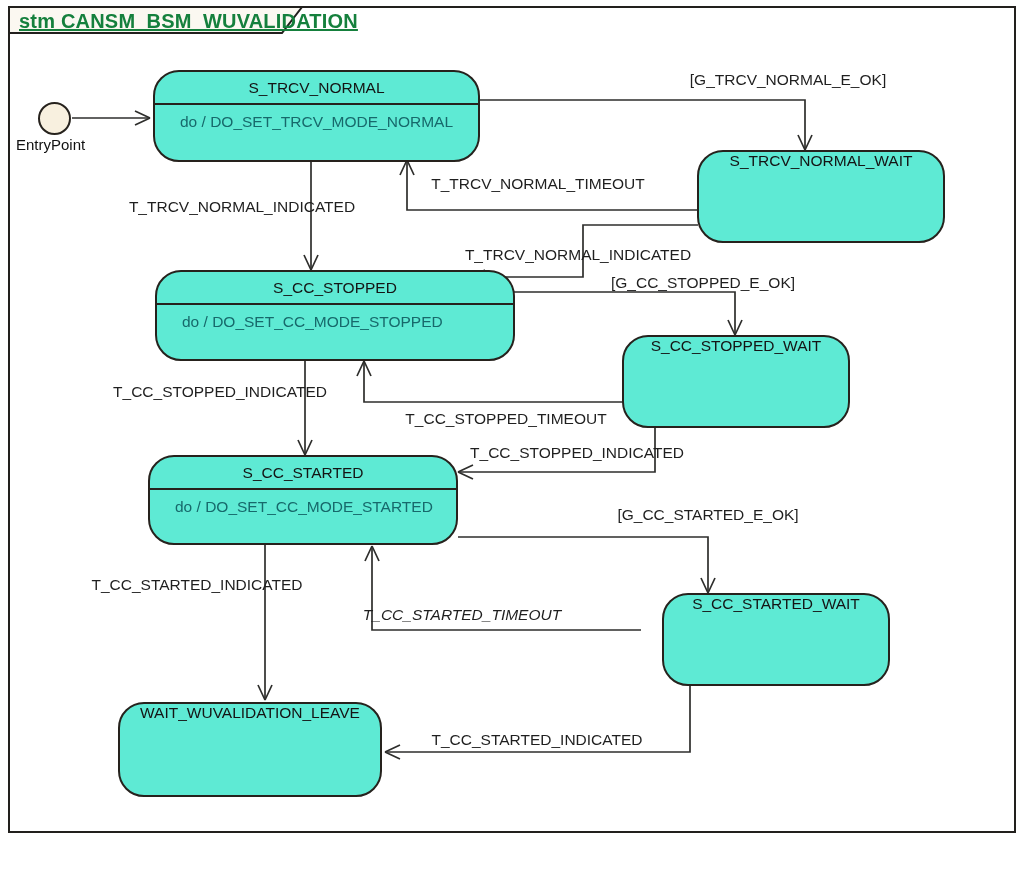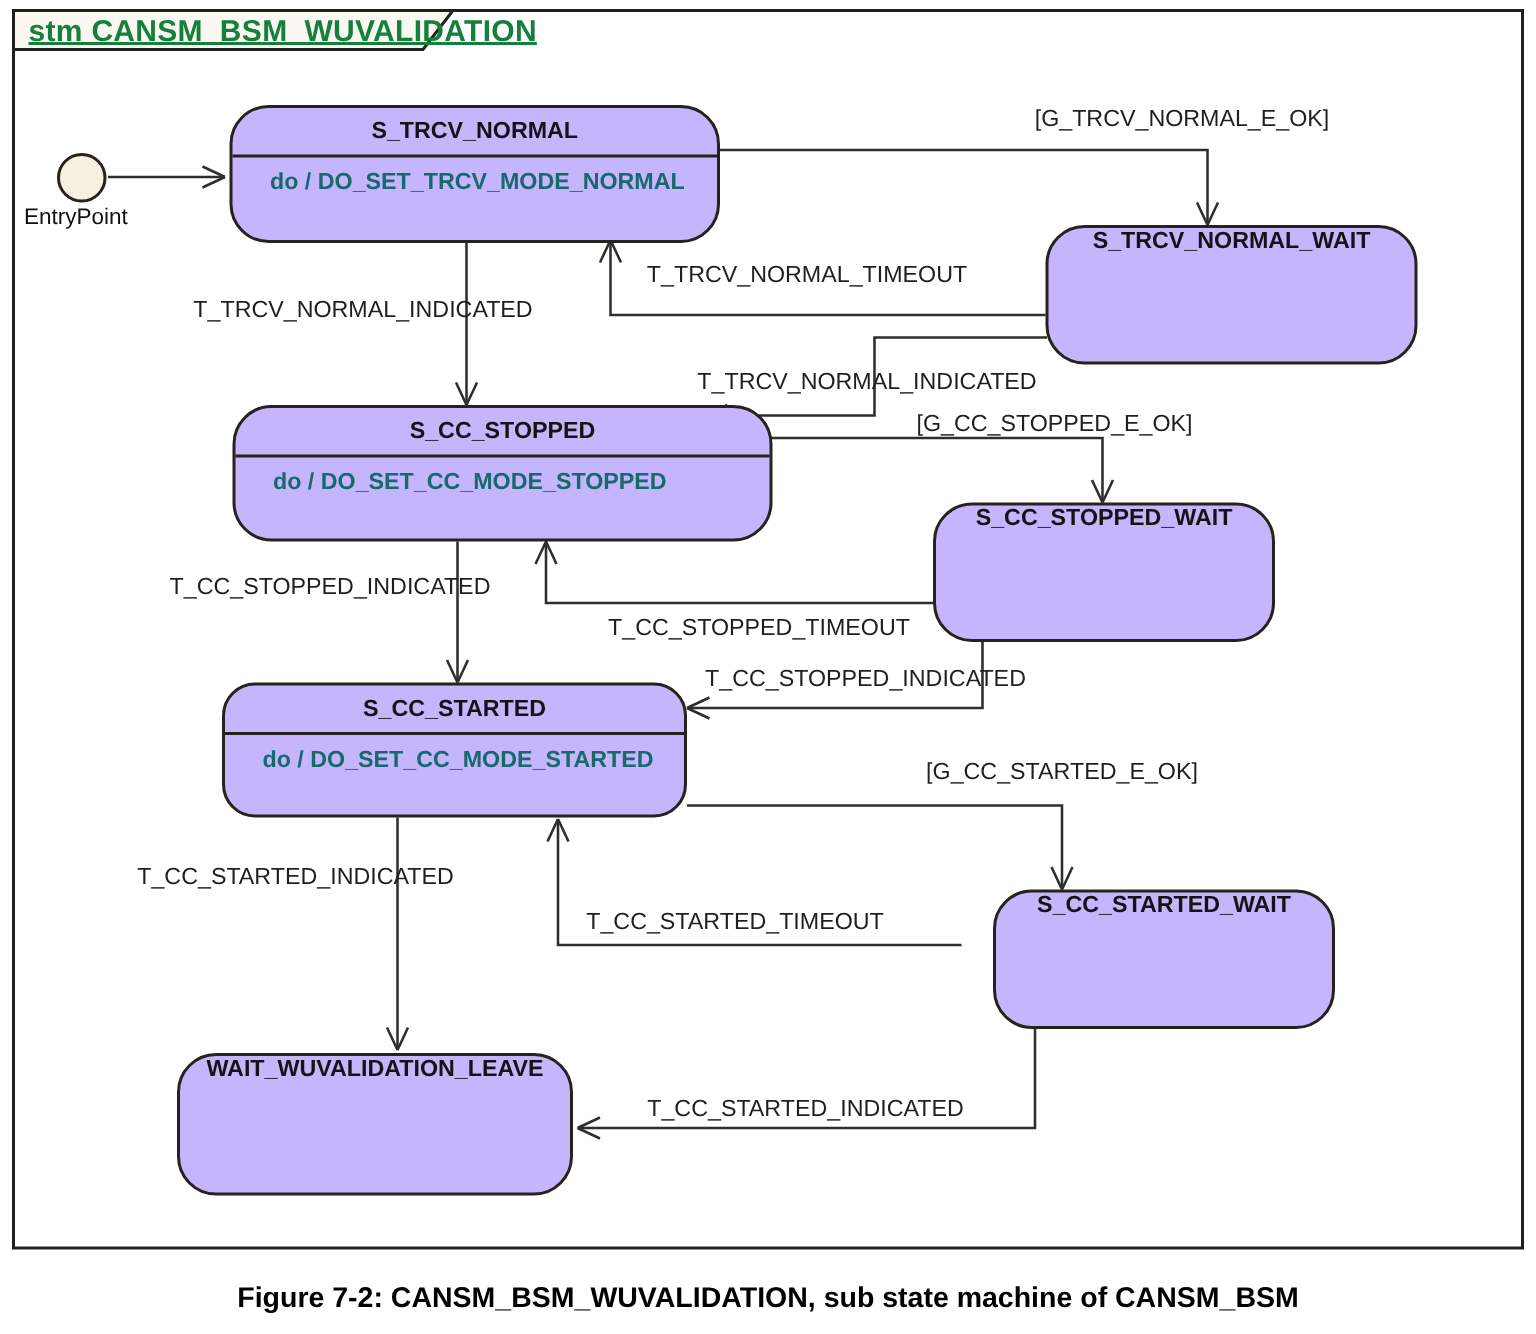--- a/index.html
+++ b/index.html
@@ -11,49 +11,49 @@
          border:2px solid #22201d;background:#ffffff;}
   #tab-label{position:absolute;left:19px;top:10px;font-size:20px;font-weight:700;
              color:#15803d;letter-spacing:0.2px;white-space:nowrap;z-index:4;text-decoration:underline;}
 
   
   #lines{position:absolute;left:0;top:0;width:1024px;height:889px;z-index:1;}
   .tline{fill:none;stroke:#2e2e2c;stroke-width:1.7px;}
   .tabshape{fill:#fbf8f1;stroke:#22201d;stroke-width:2px;}
 
   
-  .state{position:absolute;box-sizing:border-box;background:#c4b5fd;
-         border:2px solid #26221d;border-radius:26px;z-index:2;font-weight:bold;}
+  .state{position:absolute;box-sizing:border-box;background:#5eead4;
+         border:2px solid #26221d;border-radius:26px;z-index:2;}
   .state-title{height:31px;line-height:31px;text-align:center;font-size:15.5px;
                color:#141414;white-space:nowrap;}
   .state-title.divided{border-bottom:2px solid #26221d;}
   .state-do{padding:8px 0 0 25px;font-size:15.5px;color:#17696b;white-space:nowrap;}
   .state-title.simple{height:auto;line-height:normal;}
 
   
   #entry-circle{position:absolute;left:38px;top:102px;width:33px;height:33px;box-sizing:border-box;
                 background:#f8f0df;border:2px solid #26221d;border-radius:50%;z-index:2;}
   #entry-label{position:absolute;left:16px;top:136px;font-size:15px;color:#111;z-index:3;white-space:nowrap;}
 
   
   .tlabel{position:absolute;transform:translateX(-50%);font-size:15.5px;color:#1f1f1f;
           white-space:nowrap;z-index:3;}
   .lb0{left:788px;top:71px;}   .lb1{left:538px;top:175px;}
   .lb2{left:242px;top:198px;}  .lb3{left:578px;top:246px;}
   .lb4{left:703px;top:274px;}  .lb5{left:506px;top:410px;}
   .lb6{left:220px;top:383px;}  .lb7{left:577px;top:444px;}
-  .lb8{left:708px;top:506px;}  .lb9{left:490px;top:606px;}
+  .lb8{left:708px;top:506px;}  .lb9{left:462px;top:606px;font-style:italic;}
   .lb10{left:197px;top:576px;} .lb11{left:537px;top:731px;}
 
   
   .st-trcv-normal{left:153px;top:70px;width:327px;height:92px;}
   .st-trcv-normal-wait{left:697px;top:150px;width:248px;height:93px;}
   .st-cc-stopped{left:155px;top:270px;width:360px;height:91px;}
   .st-cc-stopped-wait{left:622px;top:335px;width:228px;height:93px;}
-  .st-cc-started{left:148px;top:455px;width:310px;height:90px;border-radius:22px;}
+  .st-cc-started{left:148px;top:455px;width:310px;height:90px;}
   .st-cc-started-wait{left:662px;top:593px;width:228px;height:93px;}
   .st-wuv-leave{left:118px;top:702px;width:264px;height:95px;}
 
   
   #caption{position:absolute;left:0;top:855px;width:1024px;text-align:center;
            font-size:19px;font-weight:700;color:#000;z-index:3;white-space:nowrap;}
 </style>
 </head>
 <body>
 
@@ -173,15 +173,14 @@
   <div class="tlabel lb3">T_TRCV_NORMAL_INDICATED</div>
   <div class="tlabel lb4">[G_CC_STOPPED_E_OK]</div>
   <div class="tlabel lb5">T_CC_STOPPED_TIMEOUT</div>
   <div class="tlabel lb6">T_CC_STOPPED_INDICATED</div>
   <div class="tlabel lb7">T_CC_STOPPED_INDICATED</div>
   <div class="tlabel lb8">[G_CC_STARTED_E_OK]</div>
   <div class="tlabel lb9">T_CC_STARTED_TIMEOUT</div>
   <div class="tlabel lb10">T_CC_STARTED_INDICATED</div>
   <div class="tlabel lb11">T_CC_STARTED_INDICATED</div>
 
-  <div id="caption">Figure 7-2: CANSM_BSM_WUVALIDATION, sub state machine of CANSM_BSM</div>
 
 </div>
 
 </body></html>

